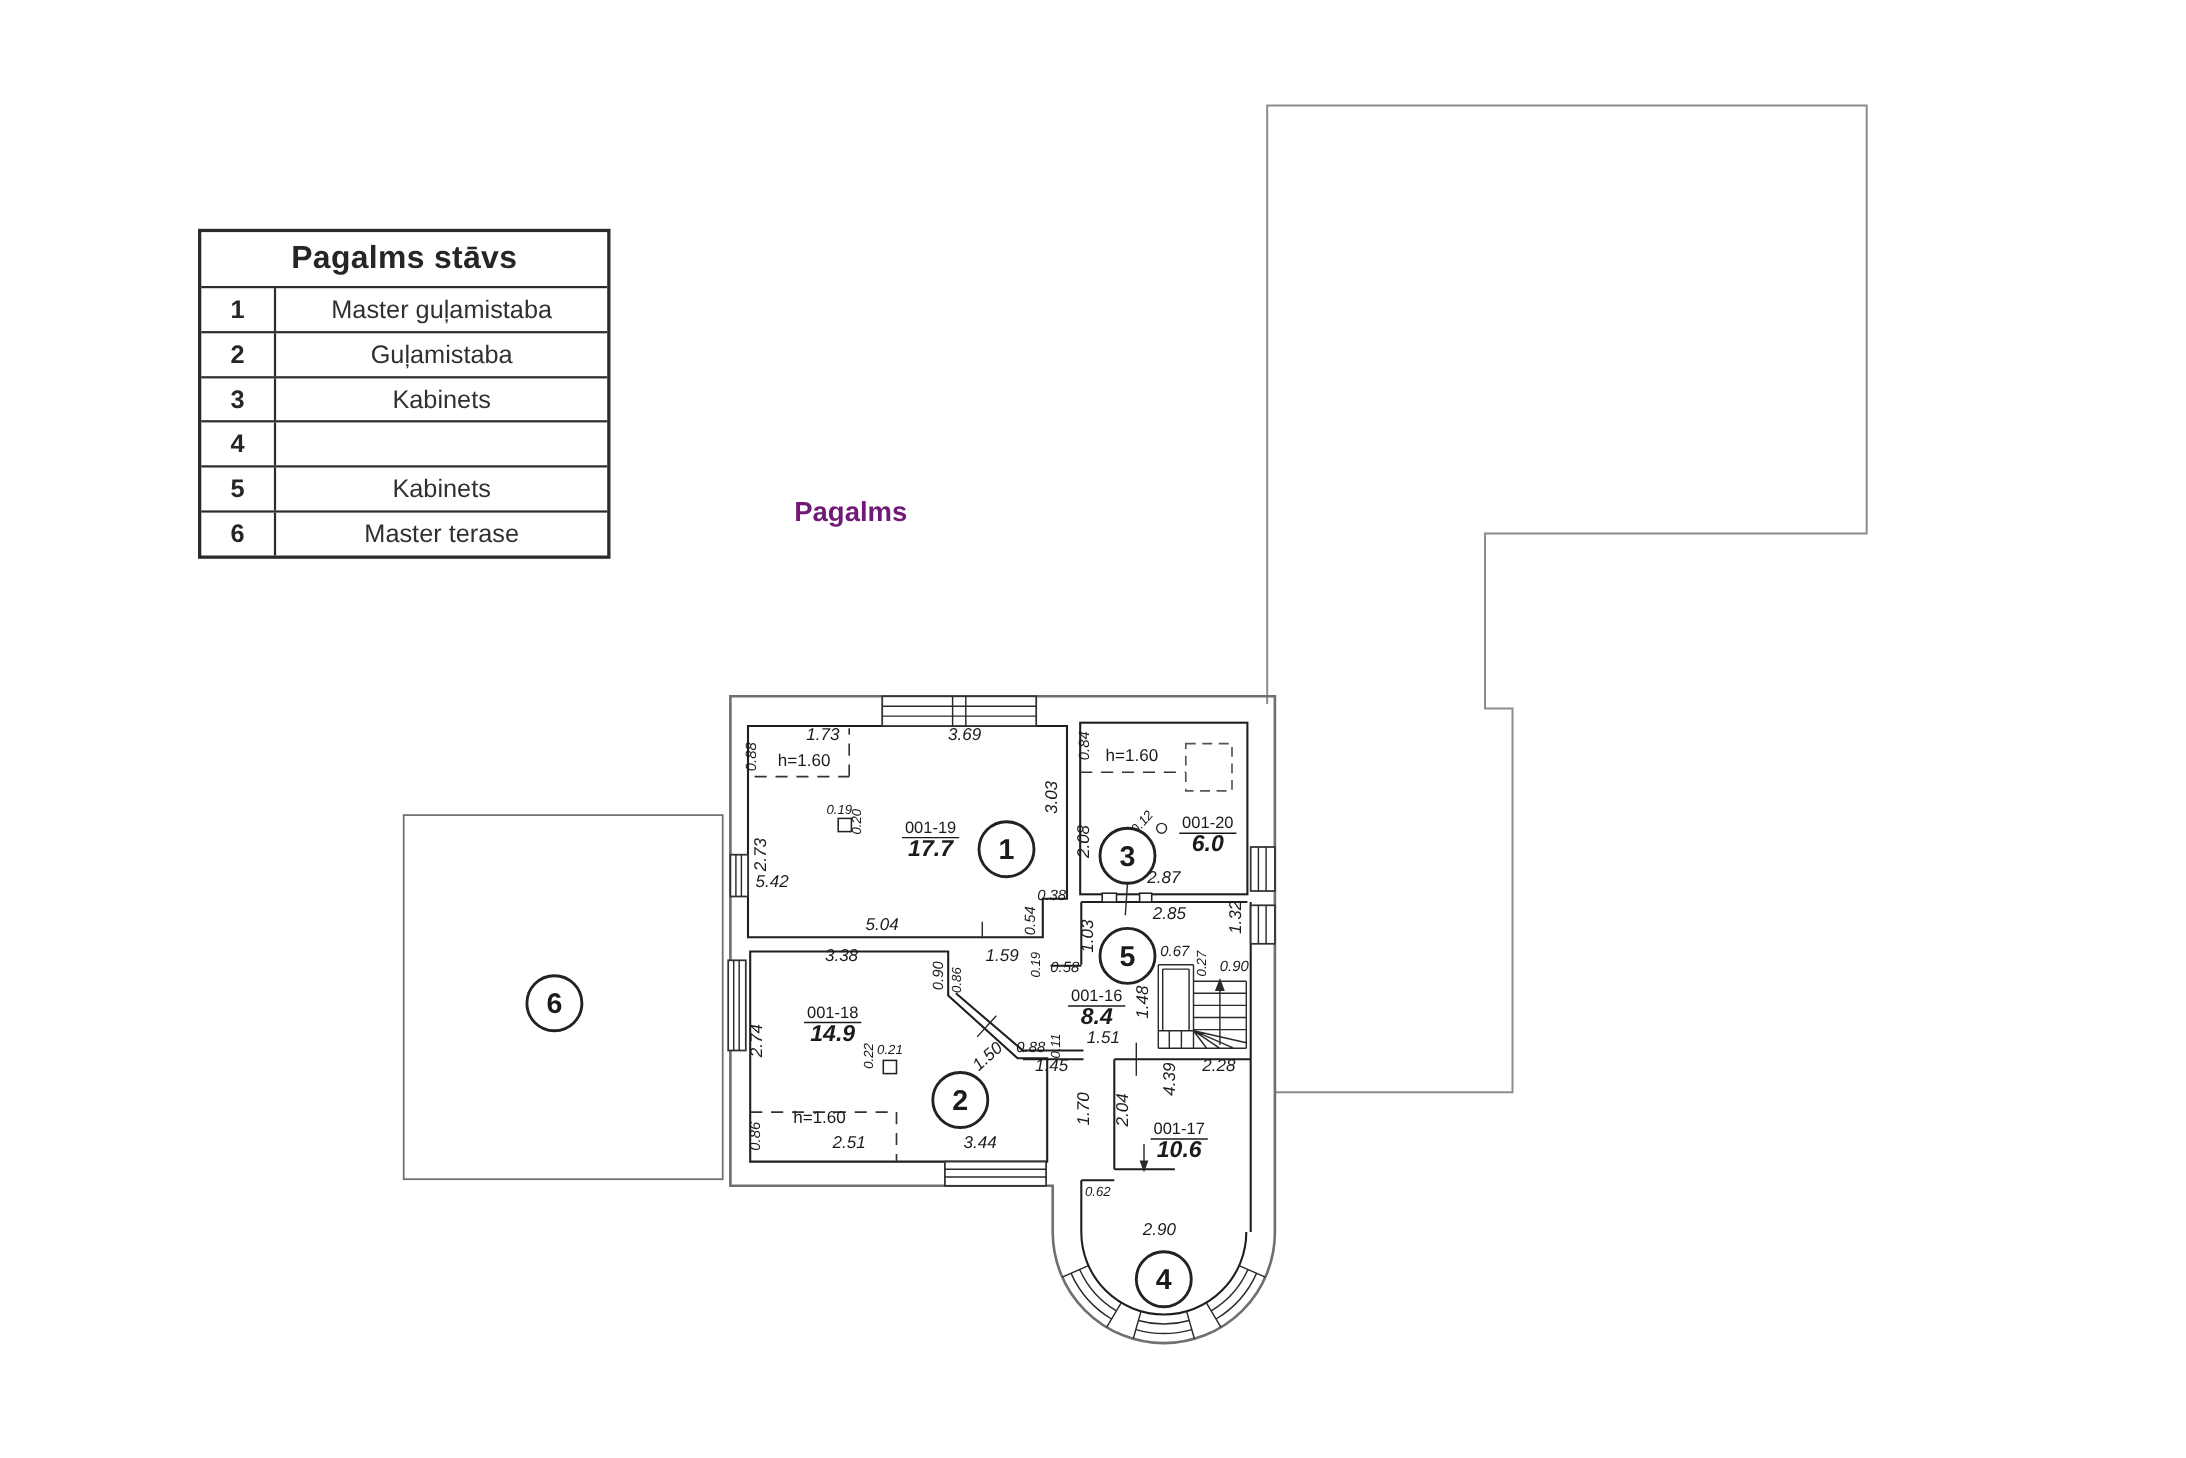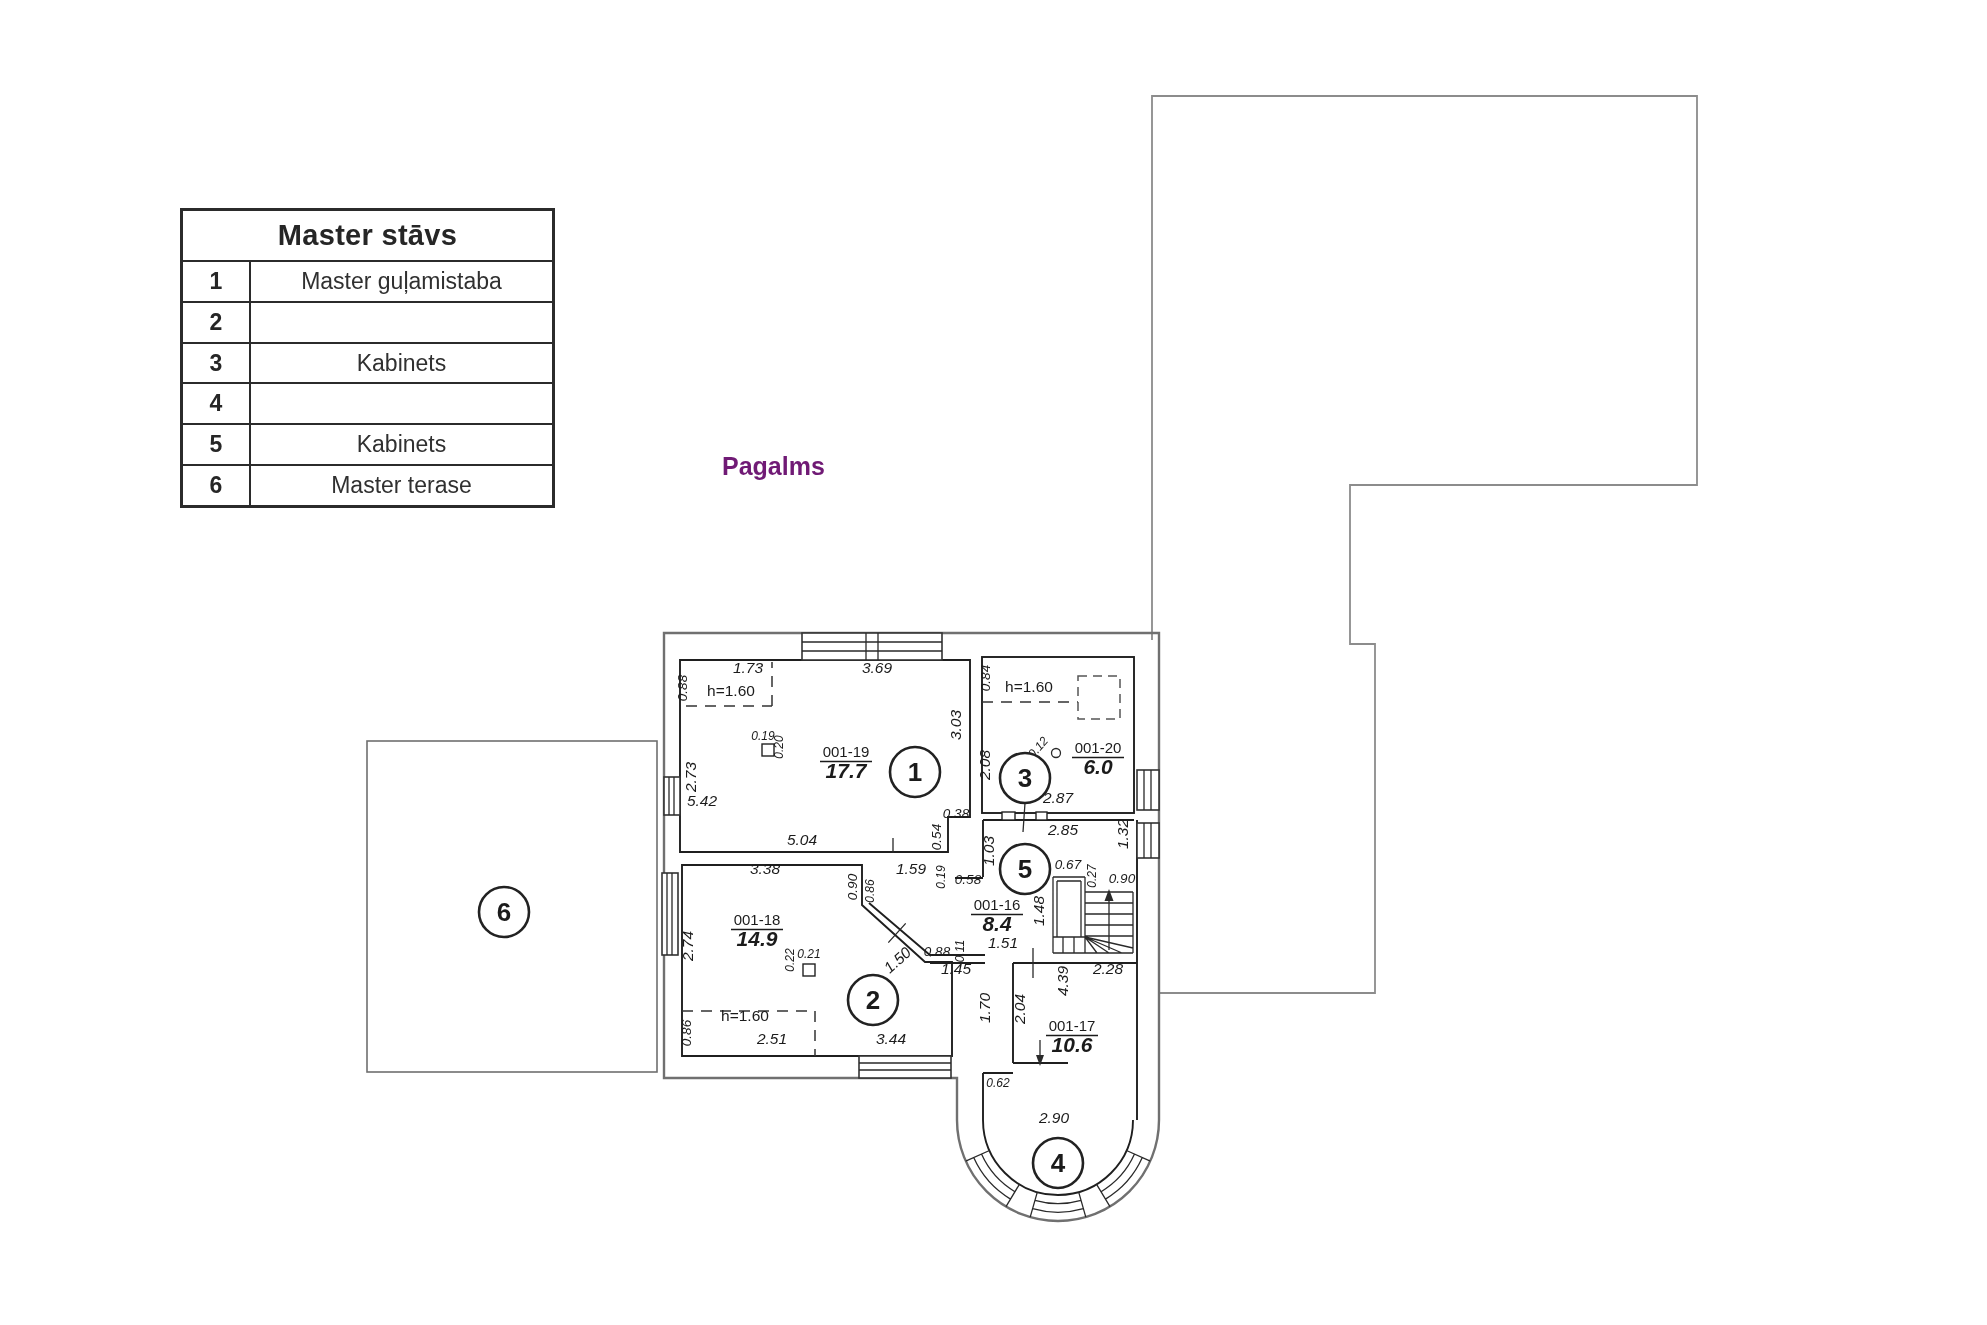--- a/index.html
+++ b/index.html
@@ -47,27 +47,28 @@
   .circ-t{font:700 26px "Liberation Sans",sans-serif;}
   .rc{fill:#fff;stroke:#222;stroke-width:2.6;}
   .codeline{stroke:#1b1b1b;stroke-width:1.3;}
 </style>
 </head>
 <body>
 
 <div id="canvas">
 
   <div class="legend">
-    <div class="legend-title">Master stāvs</div>
+    <div class="legend-title">Pagalms stāvs</div>
     <div class="legend-row">
       <div class="legend-num">1</div>
       <div class="legend-lab">Master guļamistaba</div>
     </div>
     <div class="legend-row">
       <div class="legend-num">2</div>
+      <div class="legend-lab">Guļamistaba</div>
     </div>
     <div class="legend-row">
       <div class="legend-num">3</div>
       <div class="legend-lab">Kabinets</div>
     </div>
     <div class="legend-row">
       <div class="legend-num">4</div>
     </div>
     <div class="legend-row">
       <div class="legend-num">5</div>

